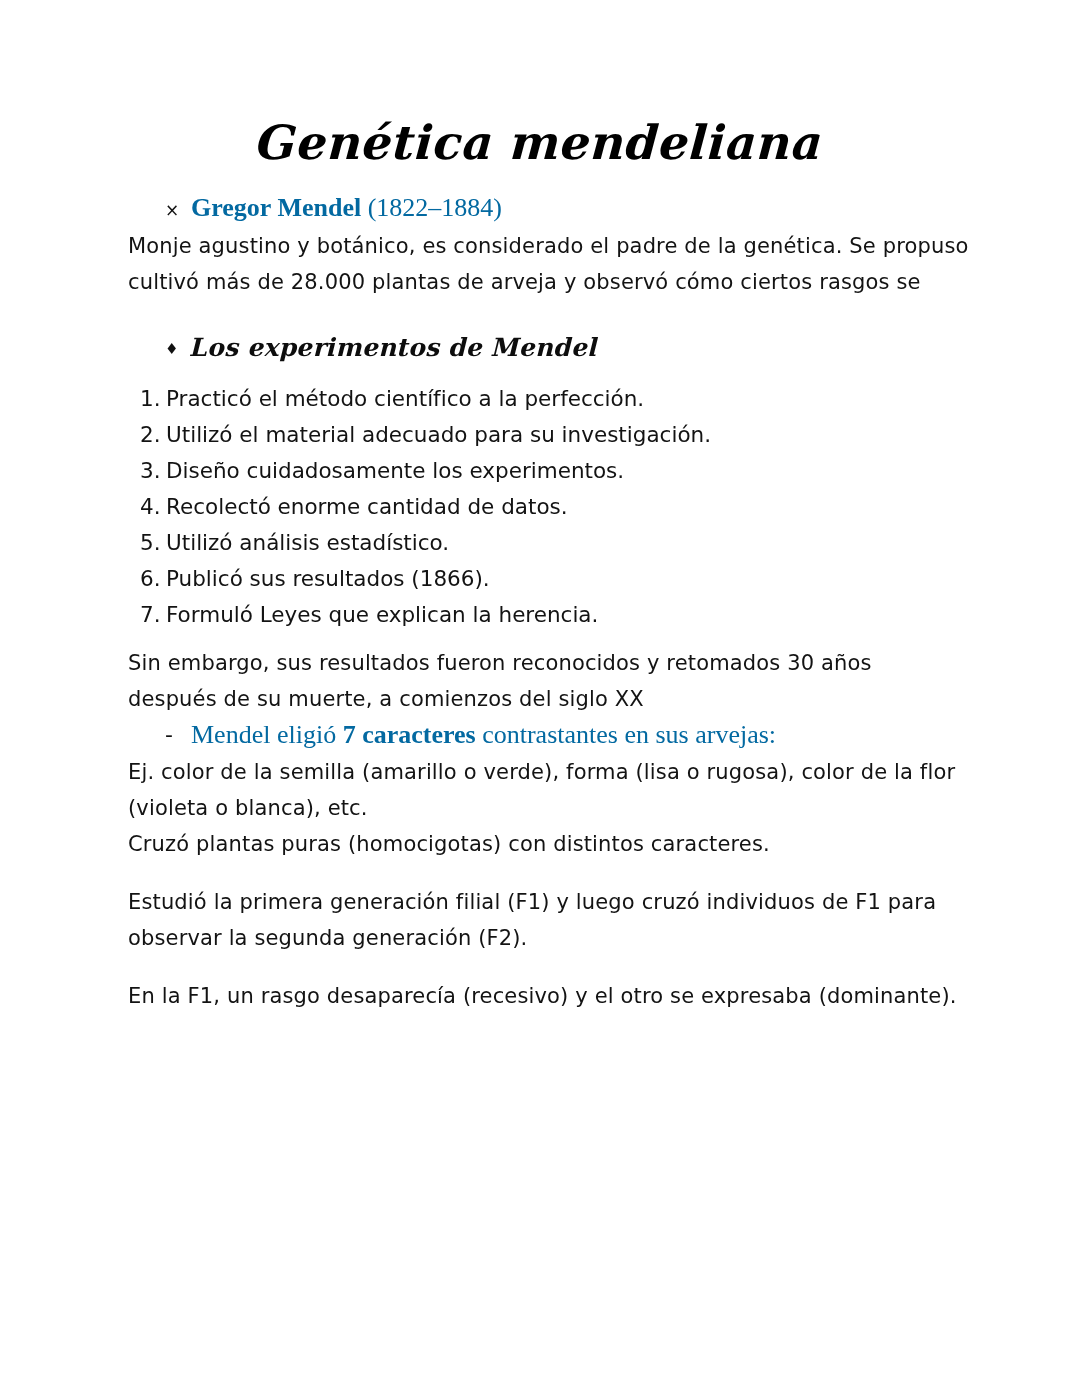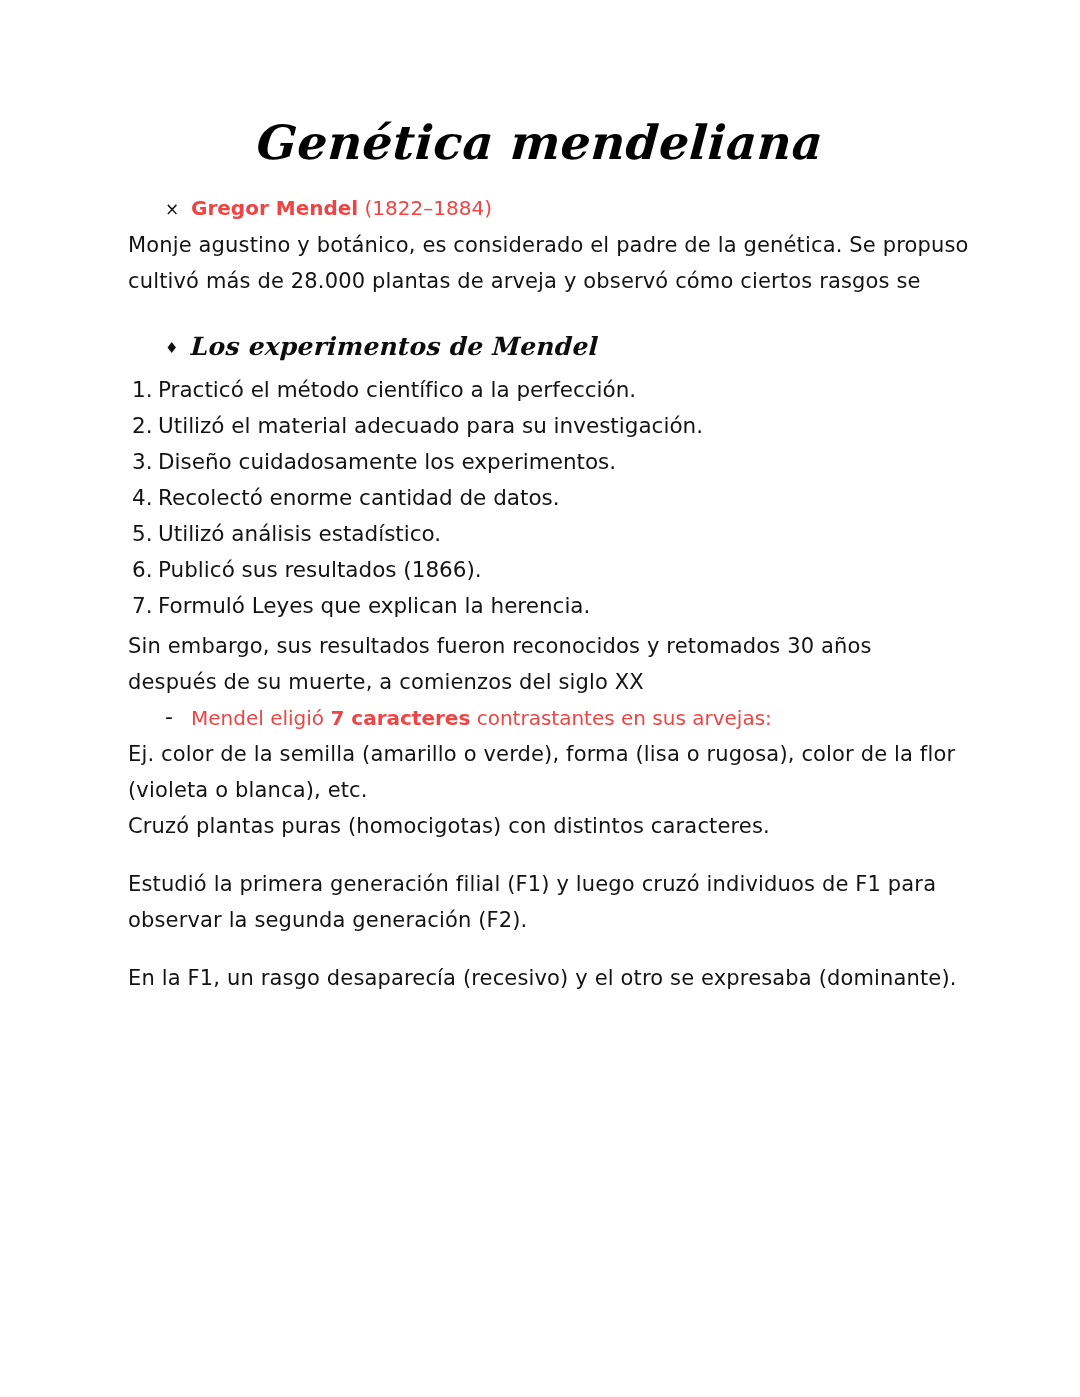--- a/index.html
+++ b/index.html
@@ -76,22 +76,23 @@
     top: -2px;
   }
 
   .bullet-mark.dash {
     font-size: 22px;
     position: relative;
     top: -1px;
   }
 
   .bullet-text {
-    font-size: 20px;
-    color: #ef4444;
+    font-size: 26px;
+    color: #0369a1;
+    font-family: Liberation Serif, serif;
   }
 
   .b {
     font-weight: 700;
   }
 
   
   .script-head {
     font-family: "DejaVu Serif", "Liberation Serif", serif;
     font-style: italic;
@@ -100,21 +101,21 @@
     letter-spacing: 0.2px;
     color: #0d0d0d;
     transform: skewX(-3deg);
     display: inline-block;
   }
   .gap-md { height: 22px; }
   .gap-lg { height: 30px; }
 
   ol.numbered {
     list-style: none;
-    margin: 4px;
+    margin: 12px;
     padding: 0;
   }
 
   ol.numbered li {
     font-size: 21.5px;
     line-height: 36px;
     color: #131313;
     white-space: nowrap;
   }
 

